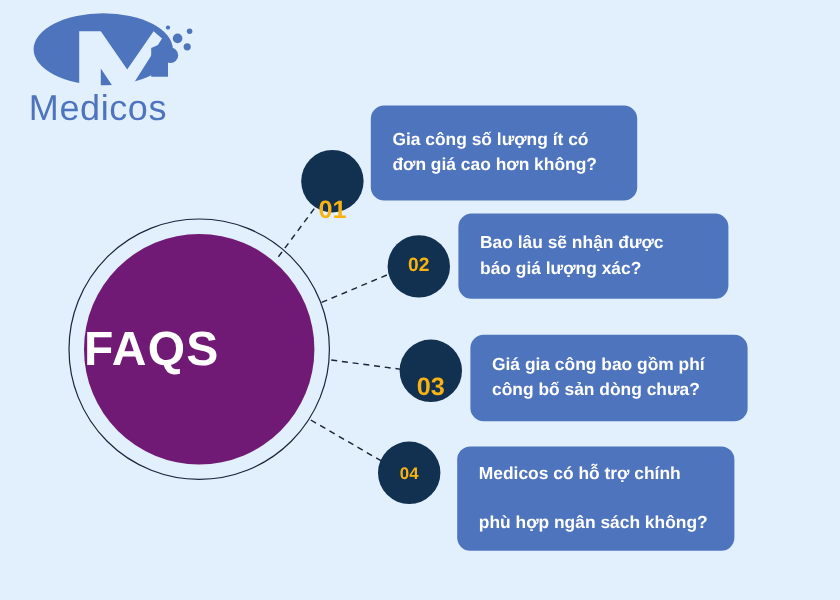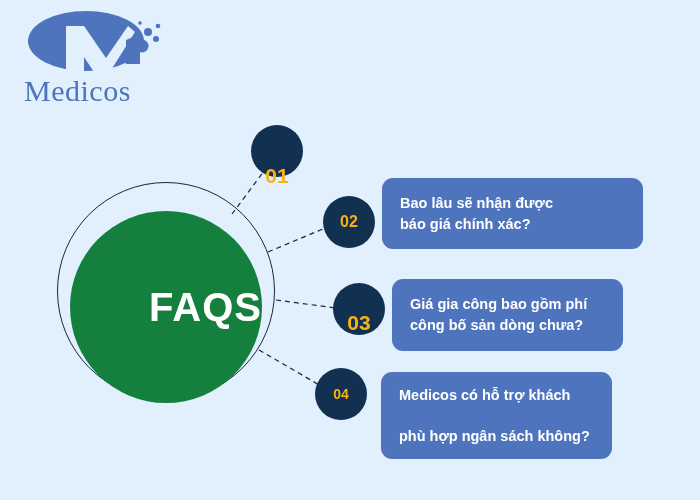--- a/index.html
+++ b/index.html
@@ -35,21 +35,21 @@
     width: 160px;
     height: 70px;
   }
   #brand-name {
     position: absolute;
     left: 10px;
     top: 68px;
     font-size: 30px;
     letter-spacing: 0.5px;
     color: #4e74bd;
-    font-family: Liberation Serif, serif;
+    font-family: Liberation Sans, sans-serif;
     font-weight: 400;
     line-height: 1;
     white-space: nowrap;
   }
 
   
   #faq-node {
     position: absolute;
     left: 57px;
     top: 182px;
@@ -63,28 +63,28 @@
     width: 218px;
     height: 218px;
     border: 1.5px solid #17263d;
     border-radius: 50%;
     box-sizing: border-box;
     background: transparent;
   }
   #faq-disc {
     position: absolute;
     left: 13px;
-    top: 29px;
+    top: 13px;
     width: 192px;
     height: 192px;
     border-radius: 50%;
-    background: #15803d;
+    background: #701a75;
     display: flex;
     align-items: center;
-    justify-content: flex-end;
+    justify-content: flex-start;
   }
   #faq-label {
     color: #ffffff;
     font-size: 40px;
     font-weight: bold;
     letter-spacing: 1px;
     font-family: "Liberation Sans", sans-serif;
     line-height: 1;
   }
 
@@ -136,21 +136,21 @@
   
   #row-1 { left: 0; top: 0; width: 700px; height: 500px; }
   #badge-1 { left: 251px; top: 125px; width: 52px; height: 52px; }
   #badge-1 .badge-num { font-size: 21px; margin-top: 48px; }
   #bubble-1 { left: 309px; top: 88px; width: 222px; height: 79px; }
 
   
   #row-2 { left: 0; top: 0; width: 700px; height: 500px; }
   #badge-2 { left: 323px; top: 196px; width: 52px; height: 52px; }
   #badge-2 .badge-num { font-size: 16px; }
-  #bubble-2 { left: 382px; top: 178px; width: 261px; height: 71px; }
+  #bubble-2 { left: 382px; top: 178px; width: 225px; height: 71px; }
 
   
   #row-3 { left: 0; top: 0; width: 700px; height: 500px; }
   #badge-3 { left: 333px; top: 283px; width: 52px; height: 52px; }
   #badge-3 .badge-num { font-size: 21px; margin-top: 26px; }
   #bubble-3 { left: 392px; top: 279px; width: 231px; height: 72px; }
 
   
   #row-4 { left: 0; top: 0; width: 700px; height: 500px; }
   #badge-4 { left: 315px; top: 368px; width: 52px; height: 52px; }
@@ -187,30 +187,36 @@
     <div id="faq-ring"></div>
     <div id="faq-disc">
       <span id="faq-label">FAQS</span>
     </div>
   </div>
 
   <div class="faq-row" id="row-1">
     <div class="badge" id="badge-1">
       <span class="badge-num">01</span>
     </div>
+    <div class="bubble" id="bubble-1">
+      <div class="bubble-text">
+        <span>Gia công số lượng ít có</span><br>
+        <span>đơn giá cao hơn không?</span>
+      </div>
+    </div>
   </div>
 
   <div class="faq-row" id="row-2">
     <div class="badge" id="badge-2">
       <span class="badge-num">02</span>
     </div>
     <div class="bubble" id="bubble-2">
       <div class="bubble-text">
         <span>Bao lâu sẽ nhận được</span><br>
-        <span>báo giá chính xác?</span>
+        <span>báo giá lượng xác?</span>
       </div>
     </div>
   </div>
 
   <div class="faq-row" id="row-3">
     <div class="badge" id="badge-3">
       <span class="badge-num">03</span>
     </div>
     <div class="bubble" id="bubble-3">
       <div class="bubble-text">
@@ -219,20 +225,20 @@
       </div>
     </div>
   </div>
 
   <div class="faq-row" id="row-4">
     <div class="badge" id="badge-4">
       <span class="badge-num">04</span>
     </div>
     <div class="bubble" id="bubble-4">
       <div class="bubble-text">
-        <span>Medicos có hỗ trợ khách</span><br>
+        <span>Medicos có hỗ trợ chính</span><br>
         <br>
         <span>phù hợp ngân sách không?</span>
       </div>
     </div>
   </div>
 
 </div>
 
 </body></html>

